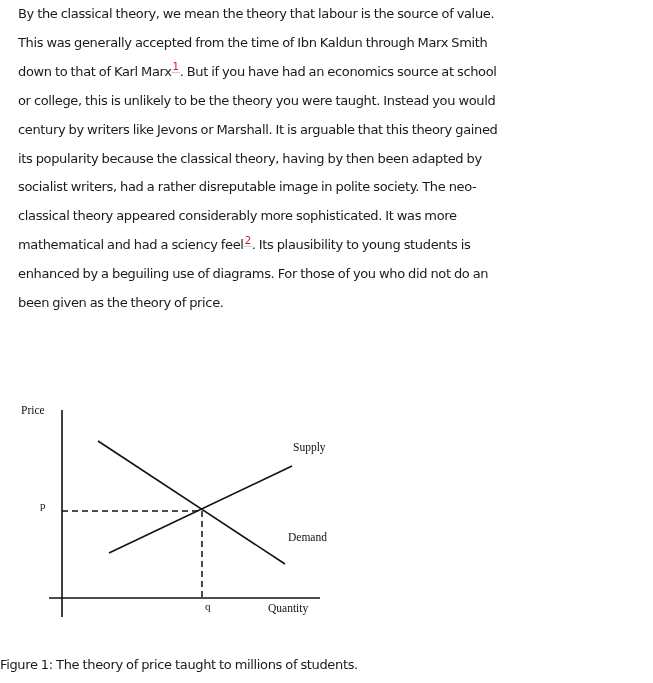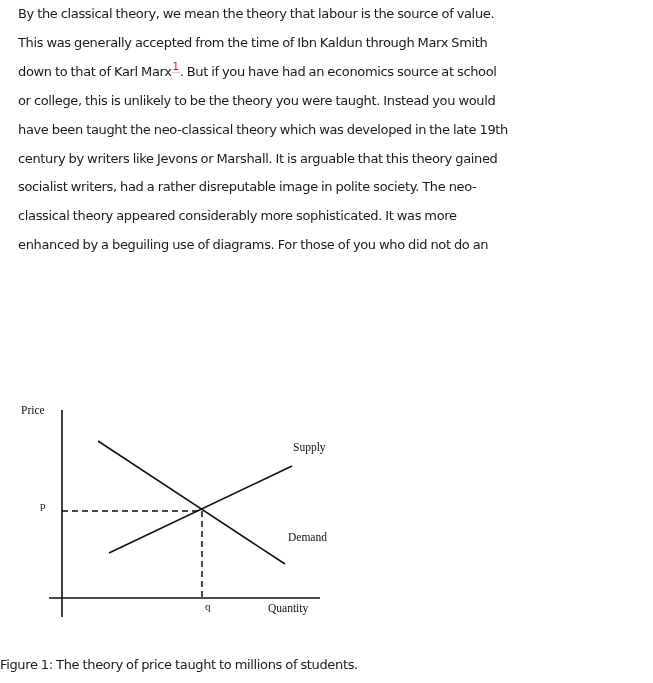--- a/index.html
+++ b/index.html
@@ -68,25 +68,27 @@
     }
   </style>
 </head>
 <body>
 
 <div class="para">
   <span class="line">By the classical theory, we mean the theory that labour is the source of value.</span>
   <span class="line">This was generally accepted from the time of Ibn Kaldun through Marx Smith</span>
   <span class="line"><span>down to that of Karl Marx</span><a class="fn" href="#">1</a><span>. But if you have had an economics source at school</span></span>
   <span class="line">or college, this is unlikely to be the theory you were taught. Instead you would</span>
-  <span class="line">have been taught the neo-classical theory which was developed in the late 19th</span>
   <span class="line">century by writers like Jevons or Marshall. It is arguable that this theory gained</span>
+  <span class="line">its popularity because the classical theory, having by then been adapted by</span>
   <span class="line">socialist writers, had a rather disreputable image in polite society. The neo-</span>
   <span class="line">classical theory appeared considerably more sophisticated. It was more</span>
+  <span class="line"><span>mathematical and had a sciency feel</span><a class="fn" href="#">2</a><span>. Its plausibility to young students is</span></span>
   <span class="line">enhanced by a beguiling use of diagrams. For those of you who did not do an</span>
+  <span class="line">been given as the theory of price.</span>
 </div>
 
 <div class="figure">
   <svg width="360" height="240" viewBox="0 395 360 240" xmlns="http://www.w3.org/2000/svg">
 
     <line x1="62" y1="410" x2="62" y2="617" stroke="#111" stroke-width="1.6"></line>
     <line x1="49" y1="598" x2="320" y2="598" stroke="#111" stroke-width="1.6"></line>
 
     <line x1="98" y1="441" x2="285" y2="564" stroke="#111" stroke-width="1.6"></line>
 

